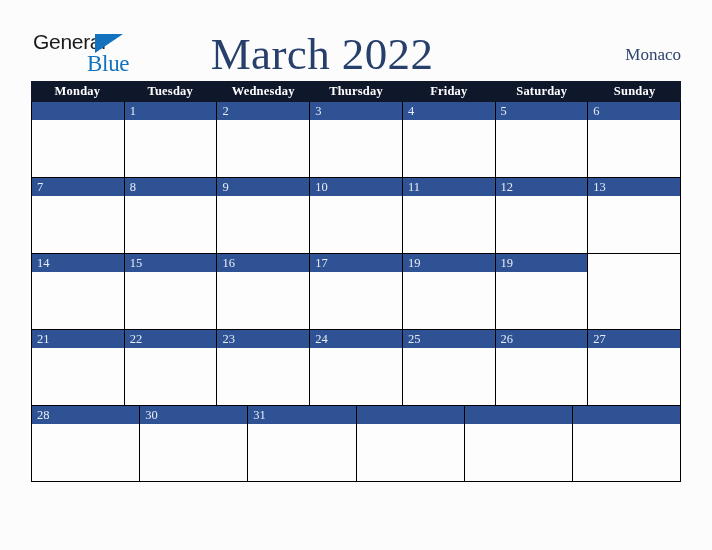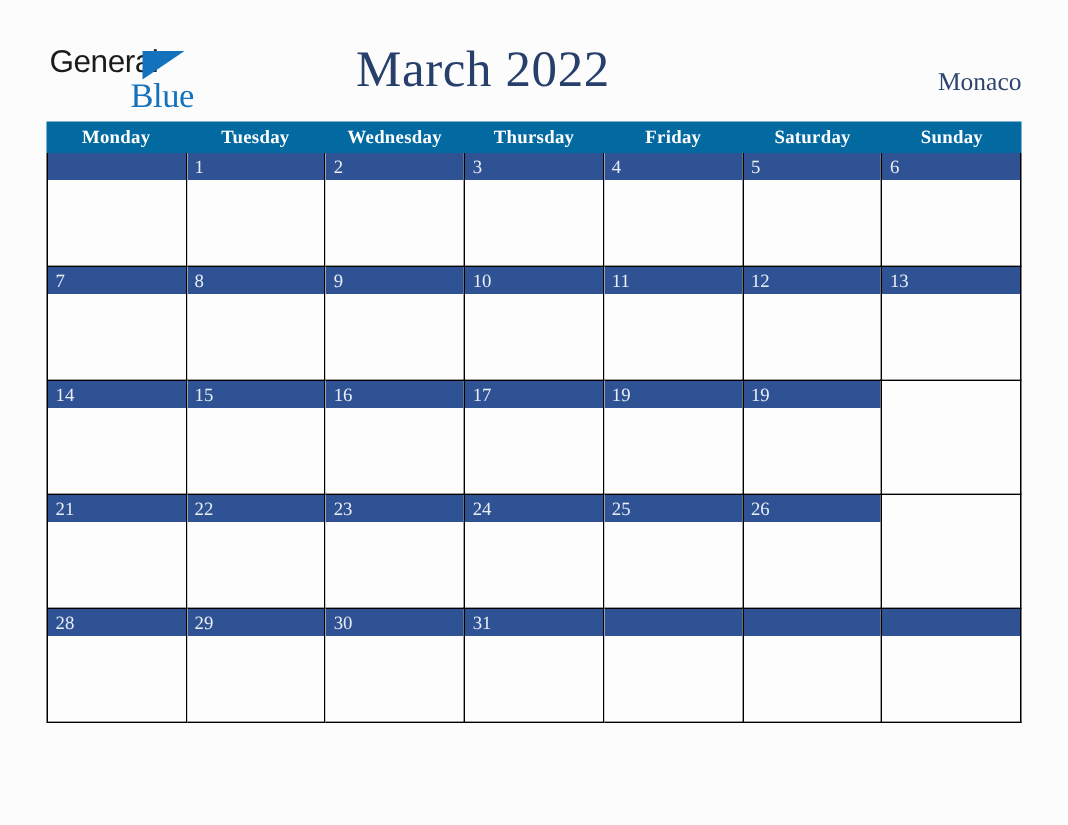--- a/index.html
+++ b/index.html
@@ -70,21 +70,21 @@
     white-space: nowrap;
   }
 
   
   .cal-title {
     position: absolute;
     left: 0;
     top: 28px;
     width: 644px;
     text-align: center;
-    font-size: 34px;
+    font-size: 45px;
     color: #27406b;
     letter-spacing: 0.4px;
     white-space: nowrap;
   }
 
   
   .cal-locale {
     position: absolute;
     right: 31px;
     top: 45px;
@@ -98,21 +98,21 @@
     position: absolute;
     left: 31px;
     top: 81px;
     width: 650px;
   }
 
   .weekday-row {
     display: flex;
     width: 650px;
     height: 21px;
-    background: #0369a1;
+    background: #0f172a;
   }
   .weekday-cell {
     flex: 1 1 0;
     display: flex;
     align-items: center;
     justify-content: center;
     color: #ffffff;
     font-size: 12.5px;
     font-weight: bold;
     letter-spacing: 0.2px;
@@ -349,39 +349,36 @@
           </div>
         <div class="day-body"></div>
       </div>
       <div class="day-cell">
         <div class="day-strip">
             <span class="day-number">26</span>
           </div>
         <div class="day-body"></div>
       </div>
       <div class="day-cell">
+        <div class="day-strip">
+            <span class="day-number">27</span>
+          </div>
         <div class="day-body"></div>
       </div>
     </div>
 
     <div class="week-row">
       <div class="day-cell">
         <div class="day-strip">
             <span class="day-number">28</span>
           </div>
         <div class="day-body"></div>
       </div>
       <div class="day-cell">
         <div class="day-strip">
-            <span class="day-number">29</span>
-          </div>
-        <div class="day-body"></div>
-      </div>
-      <div class="day-cell">
-        <div class="day-strip">
             <span class="day-number">30</span>
           </div>
         <div class="day-body"></div>
       </div>
       <div class="day-cell">
         <div class="day-strip">
             <span class="day-number">31</span>
           </div>
         <div class="day-body"></div>
       </div>

